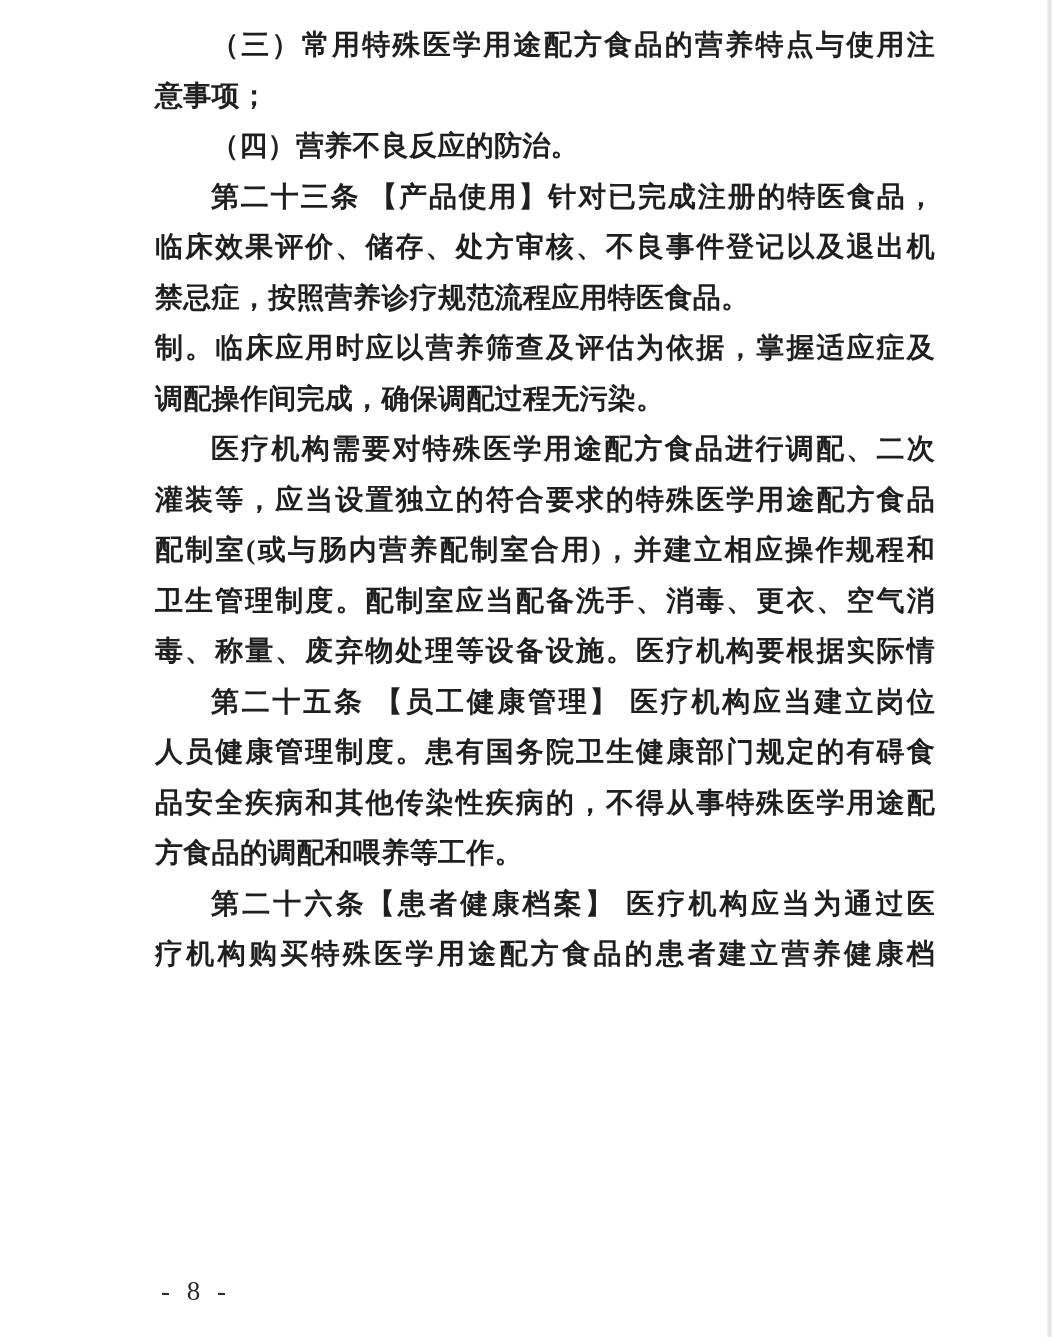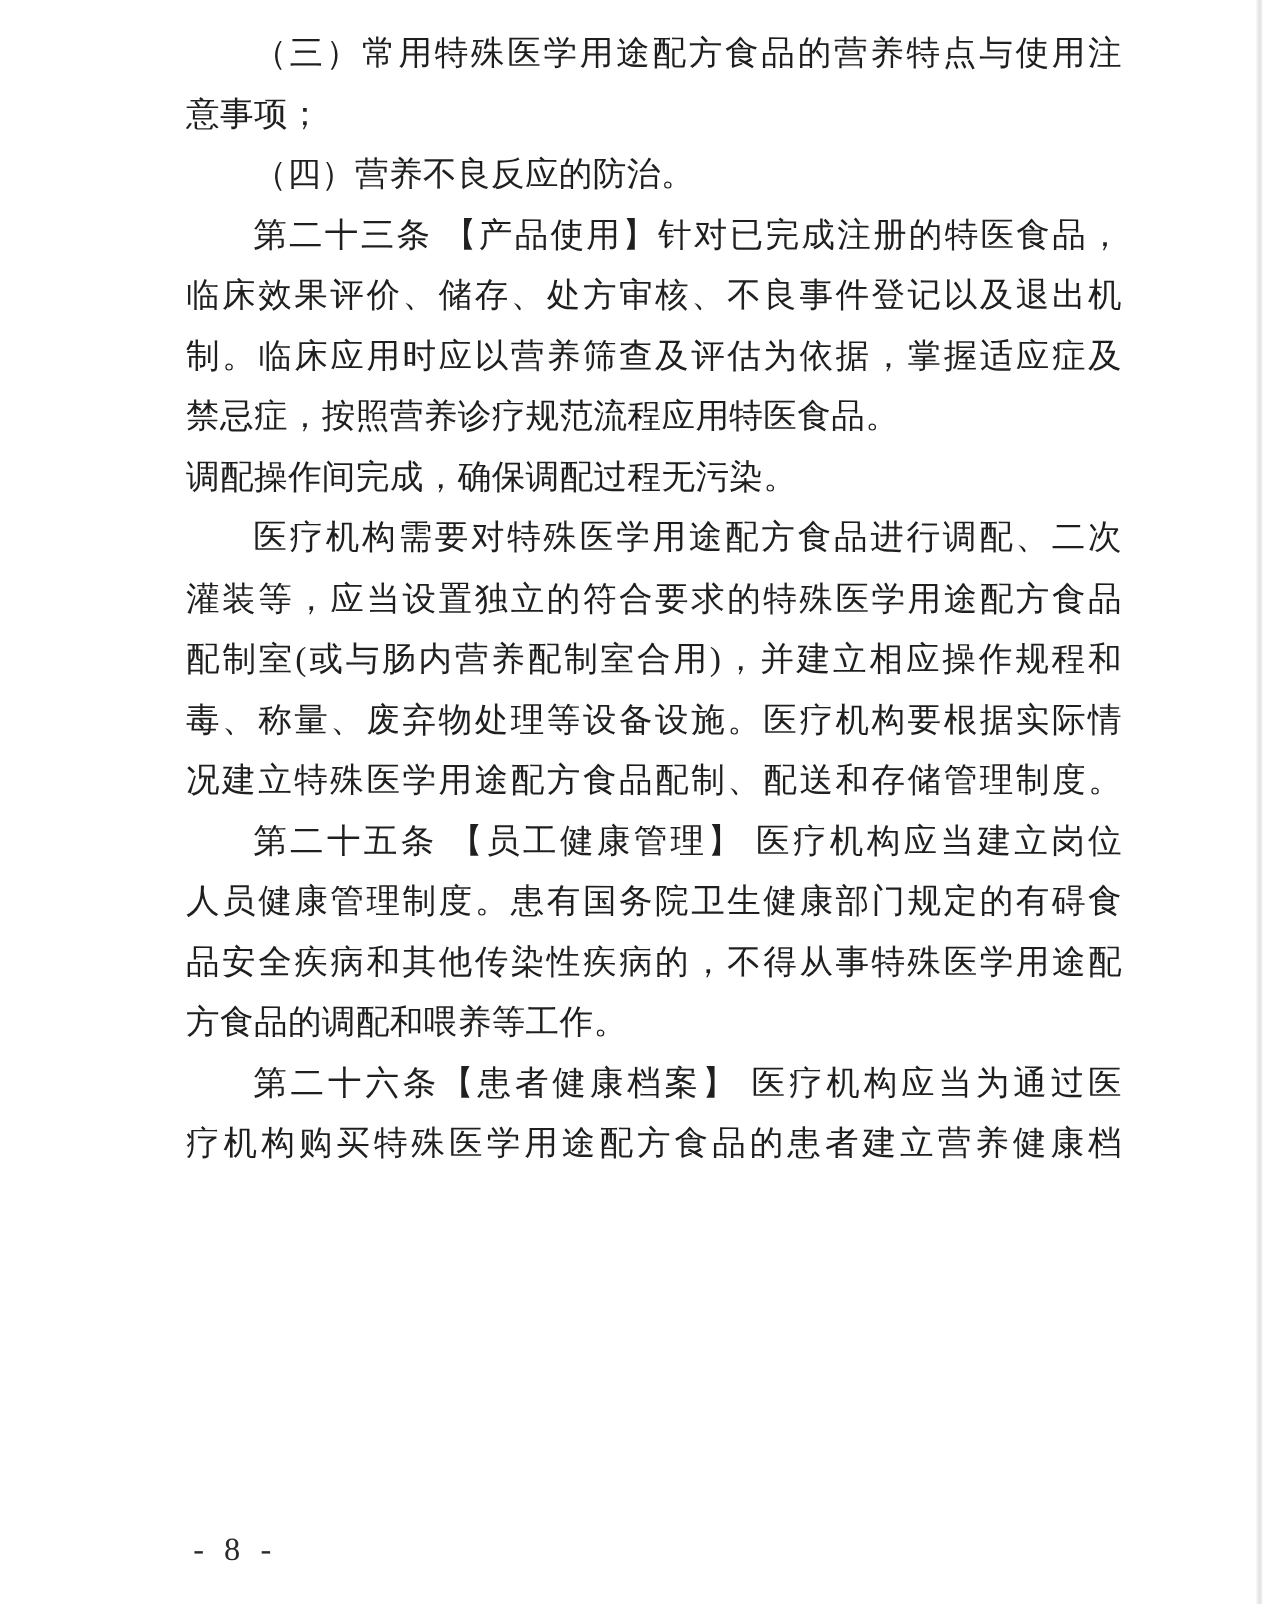--- a/index.html
+++ b/index.html
@@ -32,20 +32,21 @@
     font-size: 28px;
     line-height: 50.5px;
     font-weight: 400;
     letter-spacing: 0.3px;
   }
   .ln {
     text-align: justify;
     text-align-last: left;
     white-space: normal;
     word-break: normal;
+    font-weight: bold;
   }
   .ln.just {
     text-align-last: justify;
   }
   .ln.ind {
     text-indent: 56px;
   }
   .page-number {
     position: absolute;
     left: 161px;
@@ -60,28 +61,28 @@
 <body>
 
 <div class="page">
 
   <div class="text-block">
     <div class="ln ind just">（三）常用特殊医学用途配方食品的营养特点与使用注</div>
     <div class="ln">意事项；</div>
     <div class="ln ind">（四）营养不良反应的防治。</div>
     <div class="ln ind just">第二十三条 【产品使用】针对已完成注册的特医食品，</div>
     <div class="ln just">临床效果评价、储存、处方审核、不良事件登记以及退出机</div>
+    <div class="ln">禁忌症，按照营养诊疗规范流程应用特医食品。</div>
     <div class="ln just">制。临床应用时应以营养筛查及评估为依据，掌握适应症及</div>
-    <div class="ln">禁忌症，按照营养诊疗规范流程应用特医食品。</div>
     <div class="ln">调配操作间完成，确保调配过程无污染。</div>
     <div class="ln ind just">医疗机构需要对特殊医学用途配方食品进行调配、二次</div>
     <div class="ln just">灌装等，应当设置独立的符合要求的特殊医学用途配方食品</div>
     <div class="ln just">配制室(或与肠内营养配制室合用)，并建立相应操作规程和</div>
+    <div class="ln just">卫生管理制度。配制室应当配备洗手、消毒、更衣、空气消</div>
     <div class="ln just">毒、称量、废弃物处理等设备设施。医疗机构要根据实际情</div>
-    <div class="ln just">况建立特殊医学用途配方食品配制、配送和存储管理制度。</div>
     <div class="ln ind just">第二十五条 【员工健康管理】 医疗机构应当建立岗位</div>
     <div class="ln just">人员健康管理制度。患有国务院卫生健康部门规定的有碍食</div>
     <div class="ln just">品安全疾病和其他传染性疾病的，不得从事特殊医学用途配</div>
     <div class="ln">方食品的调配和喂养等工作。</div>
     <div class="ln ind just">第二十六条【患者健康档案】 医疗机构应当为通过医</div>
     <div class="ln just">疗机构购买特殊医学用途配方食品的患者建立营养健康档</div>
   </div>
 
   <div class="page-number">- 8 -</div>
 

